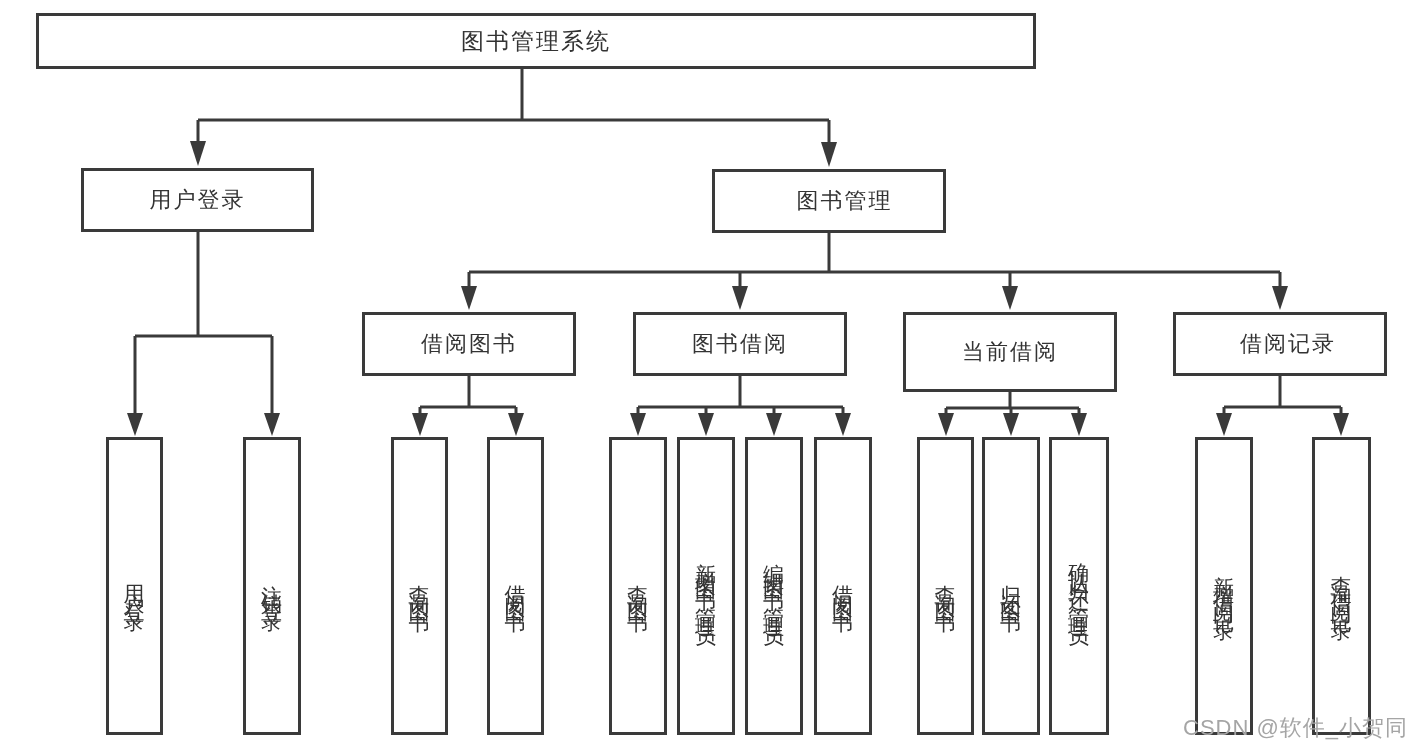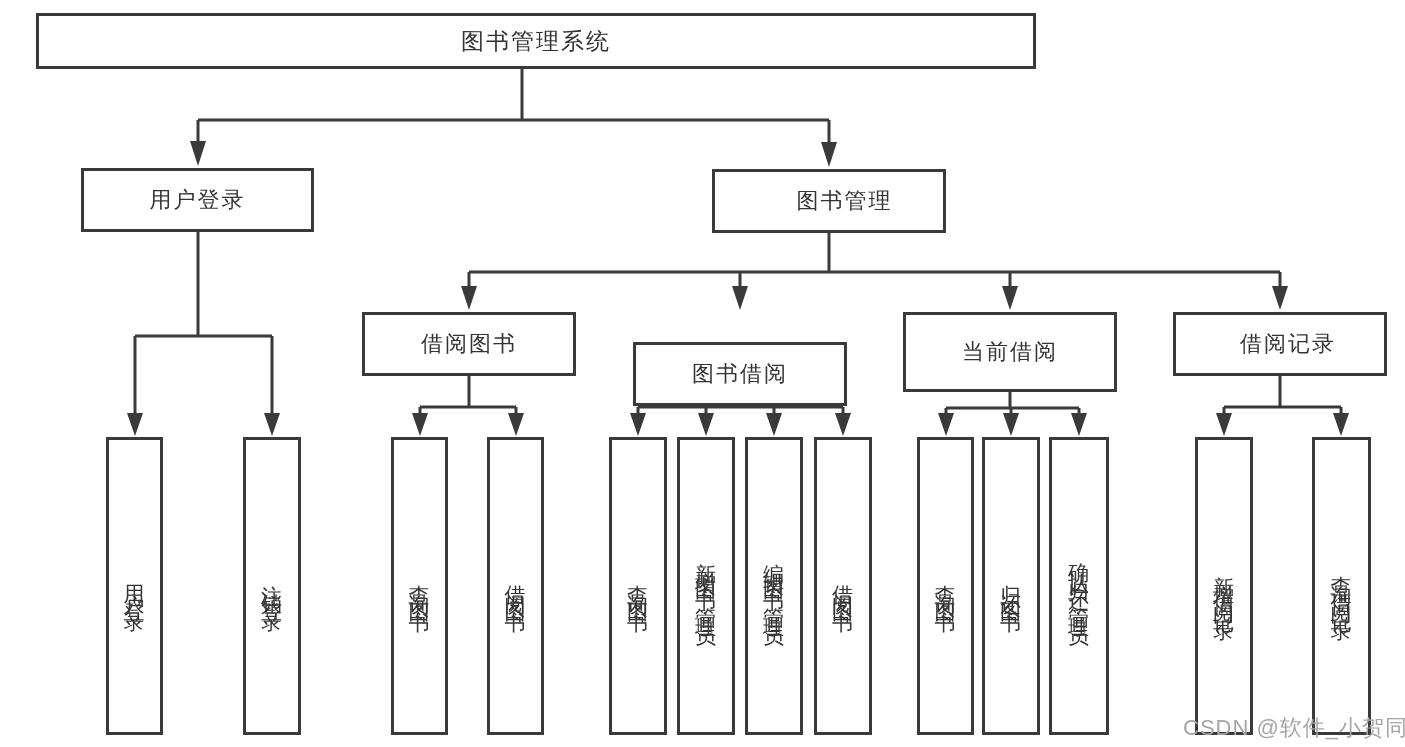--- a/index.html
+++ b/index.html
@@ -101,21 +101,21 @@
   <div class="node hbox" style="left:81px; top:168px; width:233px; height:64px;">
     <span>用户登录</span>
   </div>
   <div class="node hbox" style="left:712px; top:169px; width:234px; height:64px;padding-left:31px;">
     <span>图书管理</span>
   </div>
 
   <div class="node hbox" style="left:362px; top:312px; width:214px; height:64px;">
     <span>借阅图书</span>
   </div>
-  <div class="node hbox" style="left:633px; top:312px; width:214px; height:64px;margin-top:30px;">
+  <div class="node hbox" style="left:633px; top:312px; width:214px; height:64px;">
     <span>图书借阅</span>
   </div>
   <div class="node hbox" style="left:903px; top:312px; width:214px; height:80px;">
     <span>当前借阅</span>
   </div>
   <div class="node hbox" style="left:1173px; top:312px; width:214px; height:64px;padding-left:16px;">
     <span>借阅记录</span>
   </div>
 
   <div class="node vbox" style="left:106px; top:437px; width:57px; height:298px;">

